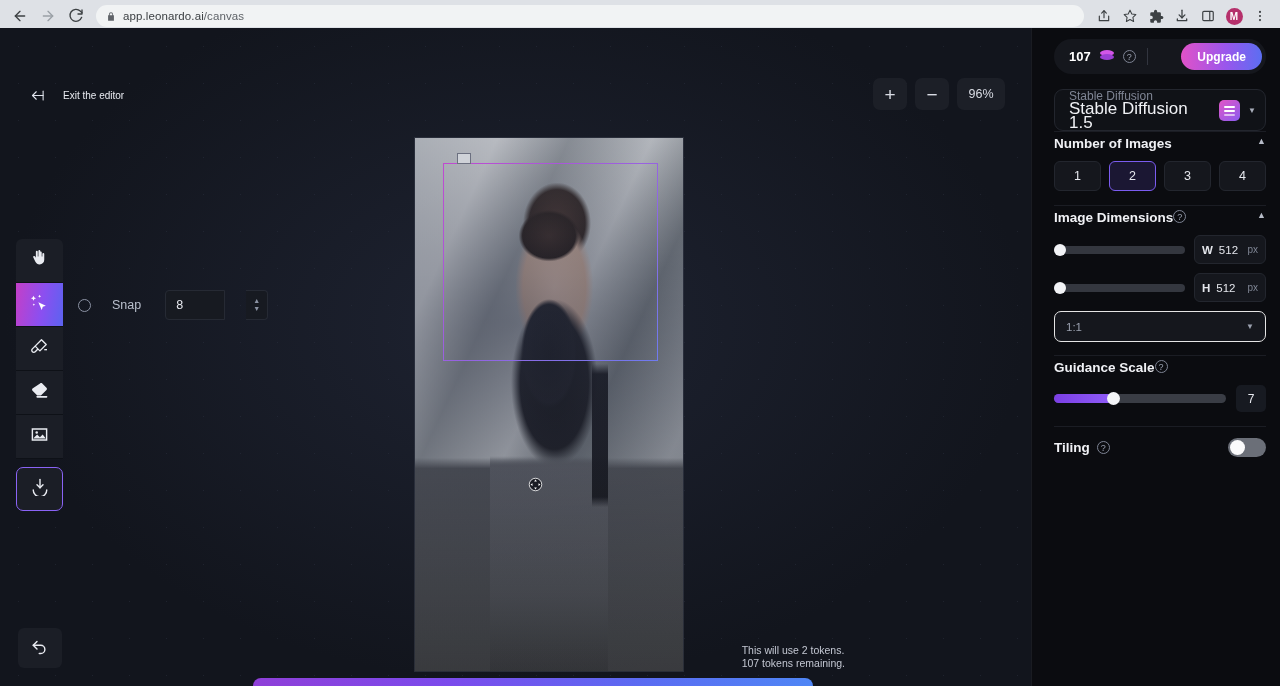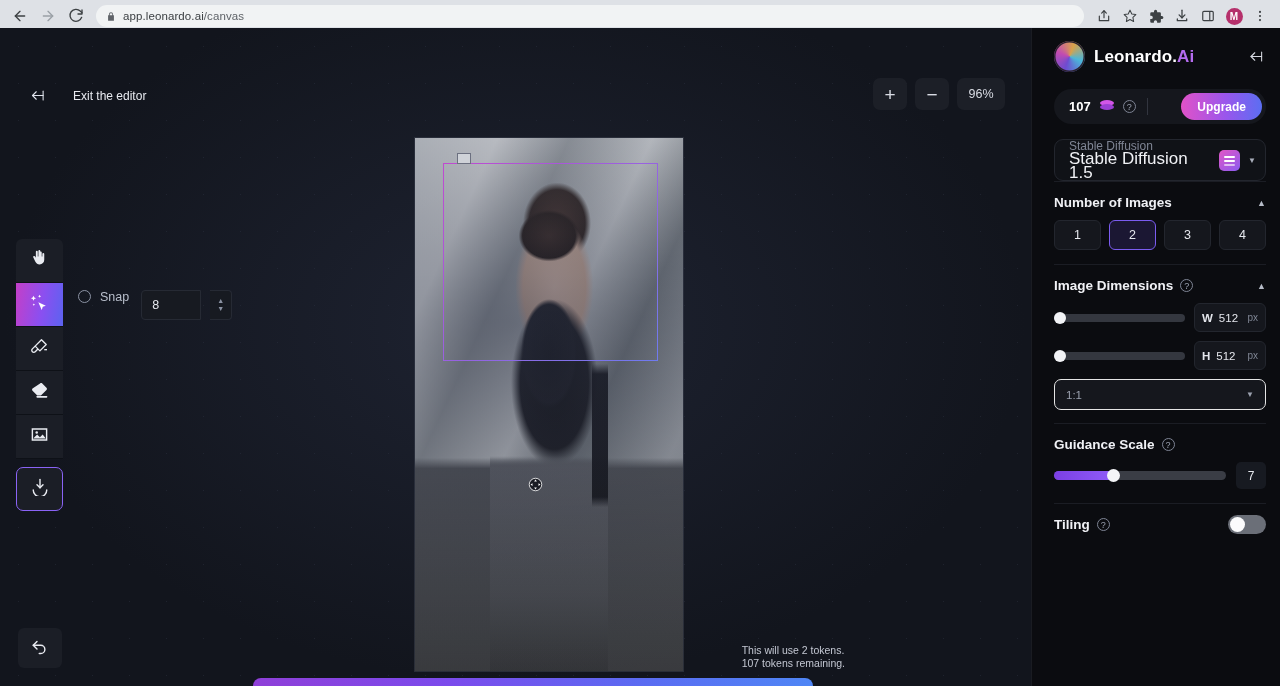--- a/index.html
+++ b/index.html
@@ -61,22 +61,22 @@
     overflow: hidden;
   }
   .canvas-area::after {
     content:""; position:absolute; inset:0;
     background: radial-gradient(ellipse at 50% 45%, rgba(40,46,66,0.55) 0%, rgba(10,12,18,0.0) 70%);
     pointer-events:none;
   }
 
   .exit-editor {
     position: absolute; left: 28px; top: 60px;
-    display: flex; align-items: center; gap: 26px;
-    color: #e8eaf0; font-size: 12px; z-index: 6; justify-content: space-between;
+    display: flex; align-items: center; gap: 16px;
+    color: #e8eaf0; font-size: 10px; z-index: 6; justify-content: space-between;
   }
   .exit-editor .ico { display: flex; align-items: center; color: #dfe3ec; }
 
   .zoom-controls {
     position: absolute; right: 26px; top: 50px;
     display: flex; align-items: center; gap: 8px; z-index: 6;
   }
   .zbtn {
     width: 34px; height: 32px; border-radius: 7px;
     background: #1c1f27; color: #d9dce4;
@@ -106,21 +106,21 @@
   .tool.active {
     background: linear-gradient(100deg, #c43fc8 0%, #8b4ff0 55%, #5b63f0 100%);
   }
   .tool.dl {
     margin-top: 8px; border-radius: 7px;
     border: 1px solid #8a63f5; background: #1b1e26;
   }
 
   .snap-row {
     position: absolute; left: 78px; top: 262px;
-    display: flex; gap: 9px; z-index: 6;
+    display: flex; align-items: center; gap: 21px; z-index: 6;
   }
   .snap-circle {
     width: 13px; height: 13px; border-radius: 50%;
     border: 1.5px solid #8b92a3;
   }
   .snap-label { color: #b9bfcc; font-size: 12.5px; }
   .snap-input {
     width: 60px; height: 30px; background: #171a21;
     border: 1px solid #262a34; border-radius: 4px 0 0 4px;
     color: #e7e9ef; font-size: 12.5px;
@@ -272,22 +272,22 @@
     content:""; position:absolute; left:5px; top:6px; width:11px; height:2px;
     background:#fff; box-shadow: 0 4px 0 #fff, 0 8px 0 rgba(255,255,255,.6);
     border-radius:1px;
   }
   .caret { color:#a9aebb; font-size:8px; flex:none; }
 
   .sect {
     margin: 0 14px 0 22px; border-top: 1px solid #1b1d24;
   }
   .sect-head {
-    display: flex; align-items: center; gap: 7px;
-    padding: 13px 0 10px 0;
+    display: flex; align-items: flex-start; 
+    padding: 4px 0 10px 0;
   }
   .sect-title { font-size: 13.5px; font-weight: bold; color: #f0f1f5; }
   .chevron { margin-left: auto; color: #b7bcc8; font-size: 9px; }
 
   .num-grid { display: flex; gap: 8px; padding-bottom: 14px; }
   .num-btn {
     flex: 1; height: 30px; border-radius: 6px;
     background: #15171d; border: 1px solid #23262e;
     color: #e6e8ee; font-size: 12.5px;
     display: flex; align-items: center; justify-content: center;
@@ -542,31 +542,20 @@
         <svg width="18" height="18" viewBox="0 0 24 24" fill="none" stroke="currentColor" stroke-width="1.9" stroke-linecap="round" stroke-linejoin="round">
             <polyline points="8 6 3 11 8 16"></polyline>
             <path d="M3 11h10a5.5 5.5 0 0 1 0 11h-2"></path>
           </svg>
       </span>
     </div>
   </div>
 
   <div class="sidebar">
 
-    <div class="brand-row">
-      <div class="brand-logo"></div>
-      <div class="brand-name"><span>Leonardo.</span><span class="ai">Ai</span></div>
-      <div class="collapse-ico">
-        <svg width="20" height="15" viewBox="0 0 24 24" fill="none" stroke="currentColor" stroke-width="1.7" stroke-linecap="round" stroke-linejoin="round">
-            <line x1="21" y1="12" x2="4" y2="12"></line>
-            <polyline points="10 6 4 12 10 18"></polyline>
-            <line x1="21" y1="5" x2="21" y2="19"></line>
-          </svg>
-      </div>
-    </div>
 
     <div class="credits-pill">
       <div class="credits-num">107</div>
       <div class="coin">
           <i></i>
           <i></i>
         </div>
       <div class="help-ico">?</div>
       <div class="pill-div"></div>
       <div class="upgrade-btn">Upgrade</div>

